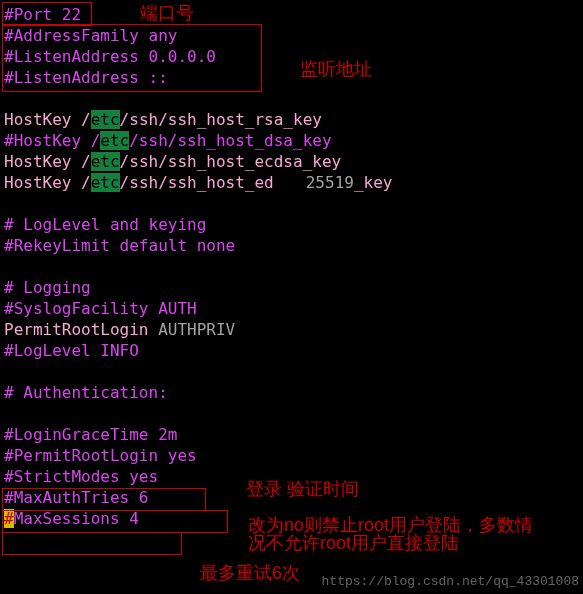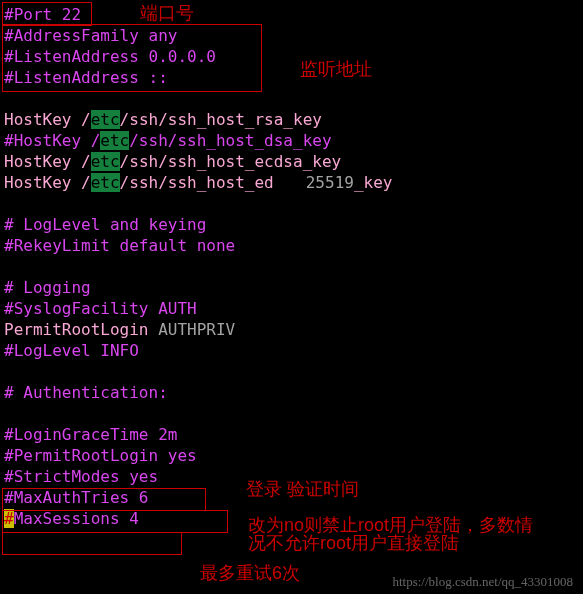--- a/index.html
+++ b/index.html
@@ -30,24 +30,24 @@
     line-height: 18px;
   }
   .redbox {
     position: absolute;
     border: 1px solid #c00;
     box-sizing: border-box;
   }
   .watermark {
     position: absolute;
     bottom: 2px;
-    right: 10px;
+    right: 4px;
     color: rgba(200,200,200,0.5);
     font-size: 13px;
-    font-family: Liberation Serif, serif;
+    font-family: Liberation Mono, monospace;
   }
 </style>
 </head>
 <body>
 
 <div class="line"><span class="blu">#Port 22</span></div>
 <div class="line"><span class="blu">#AddressFamily any</span></div>
 <div class="line"><span class="blu">#ListenAddress 0.0.0.0</span></div>
 <div class="line"><span class="blu">#ListenAddress ::</span></div>
 <div class="line"></div>

